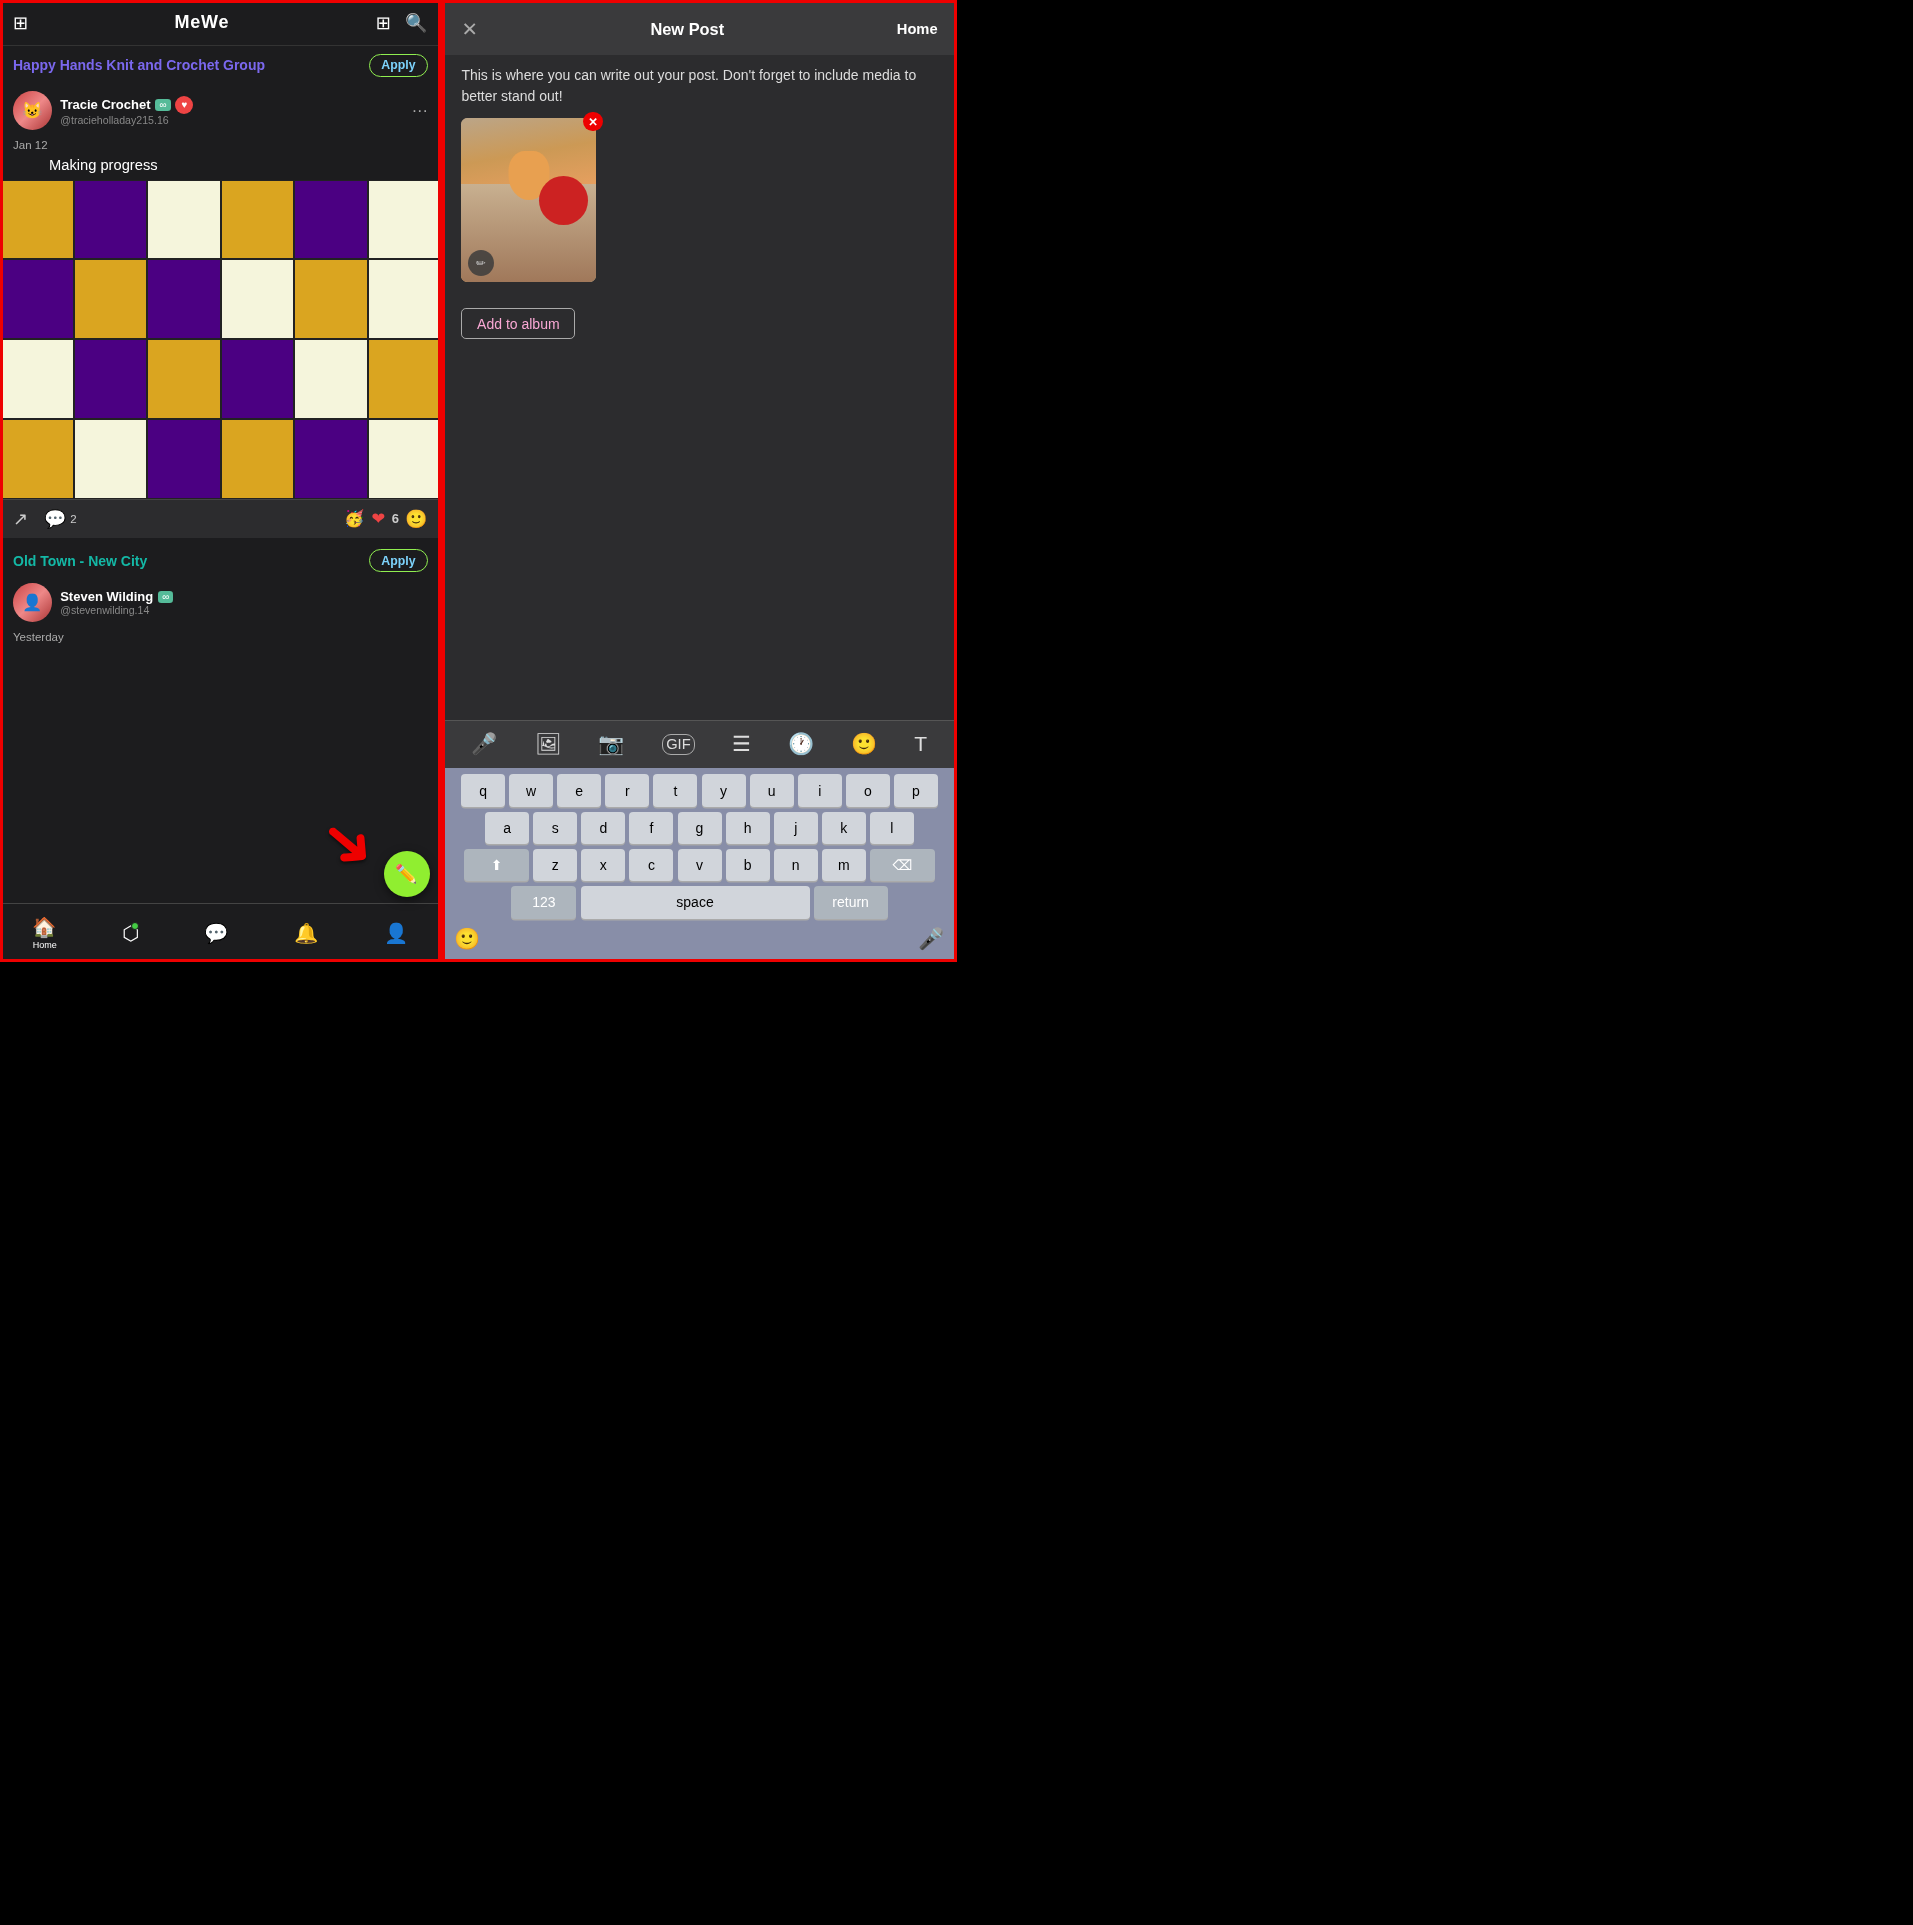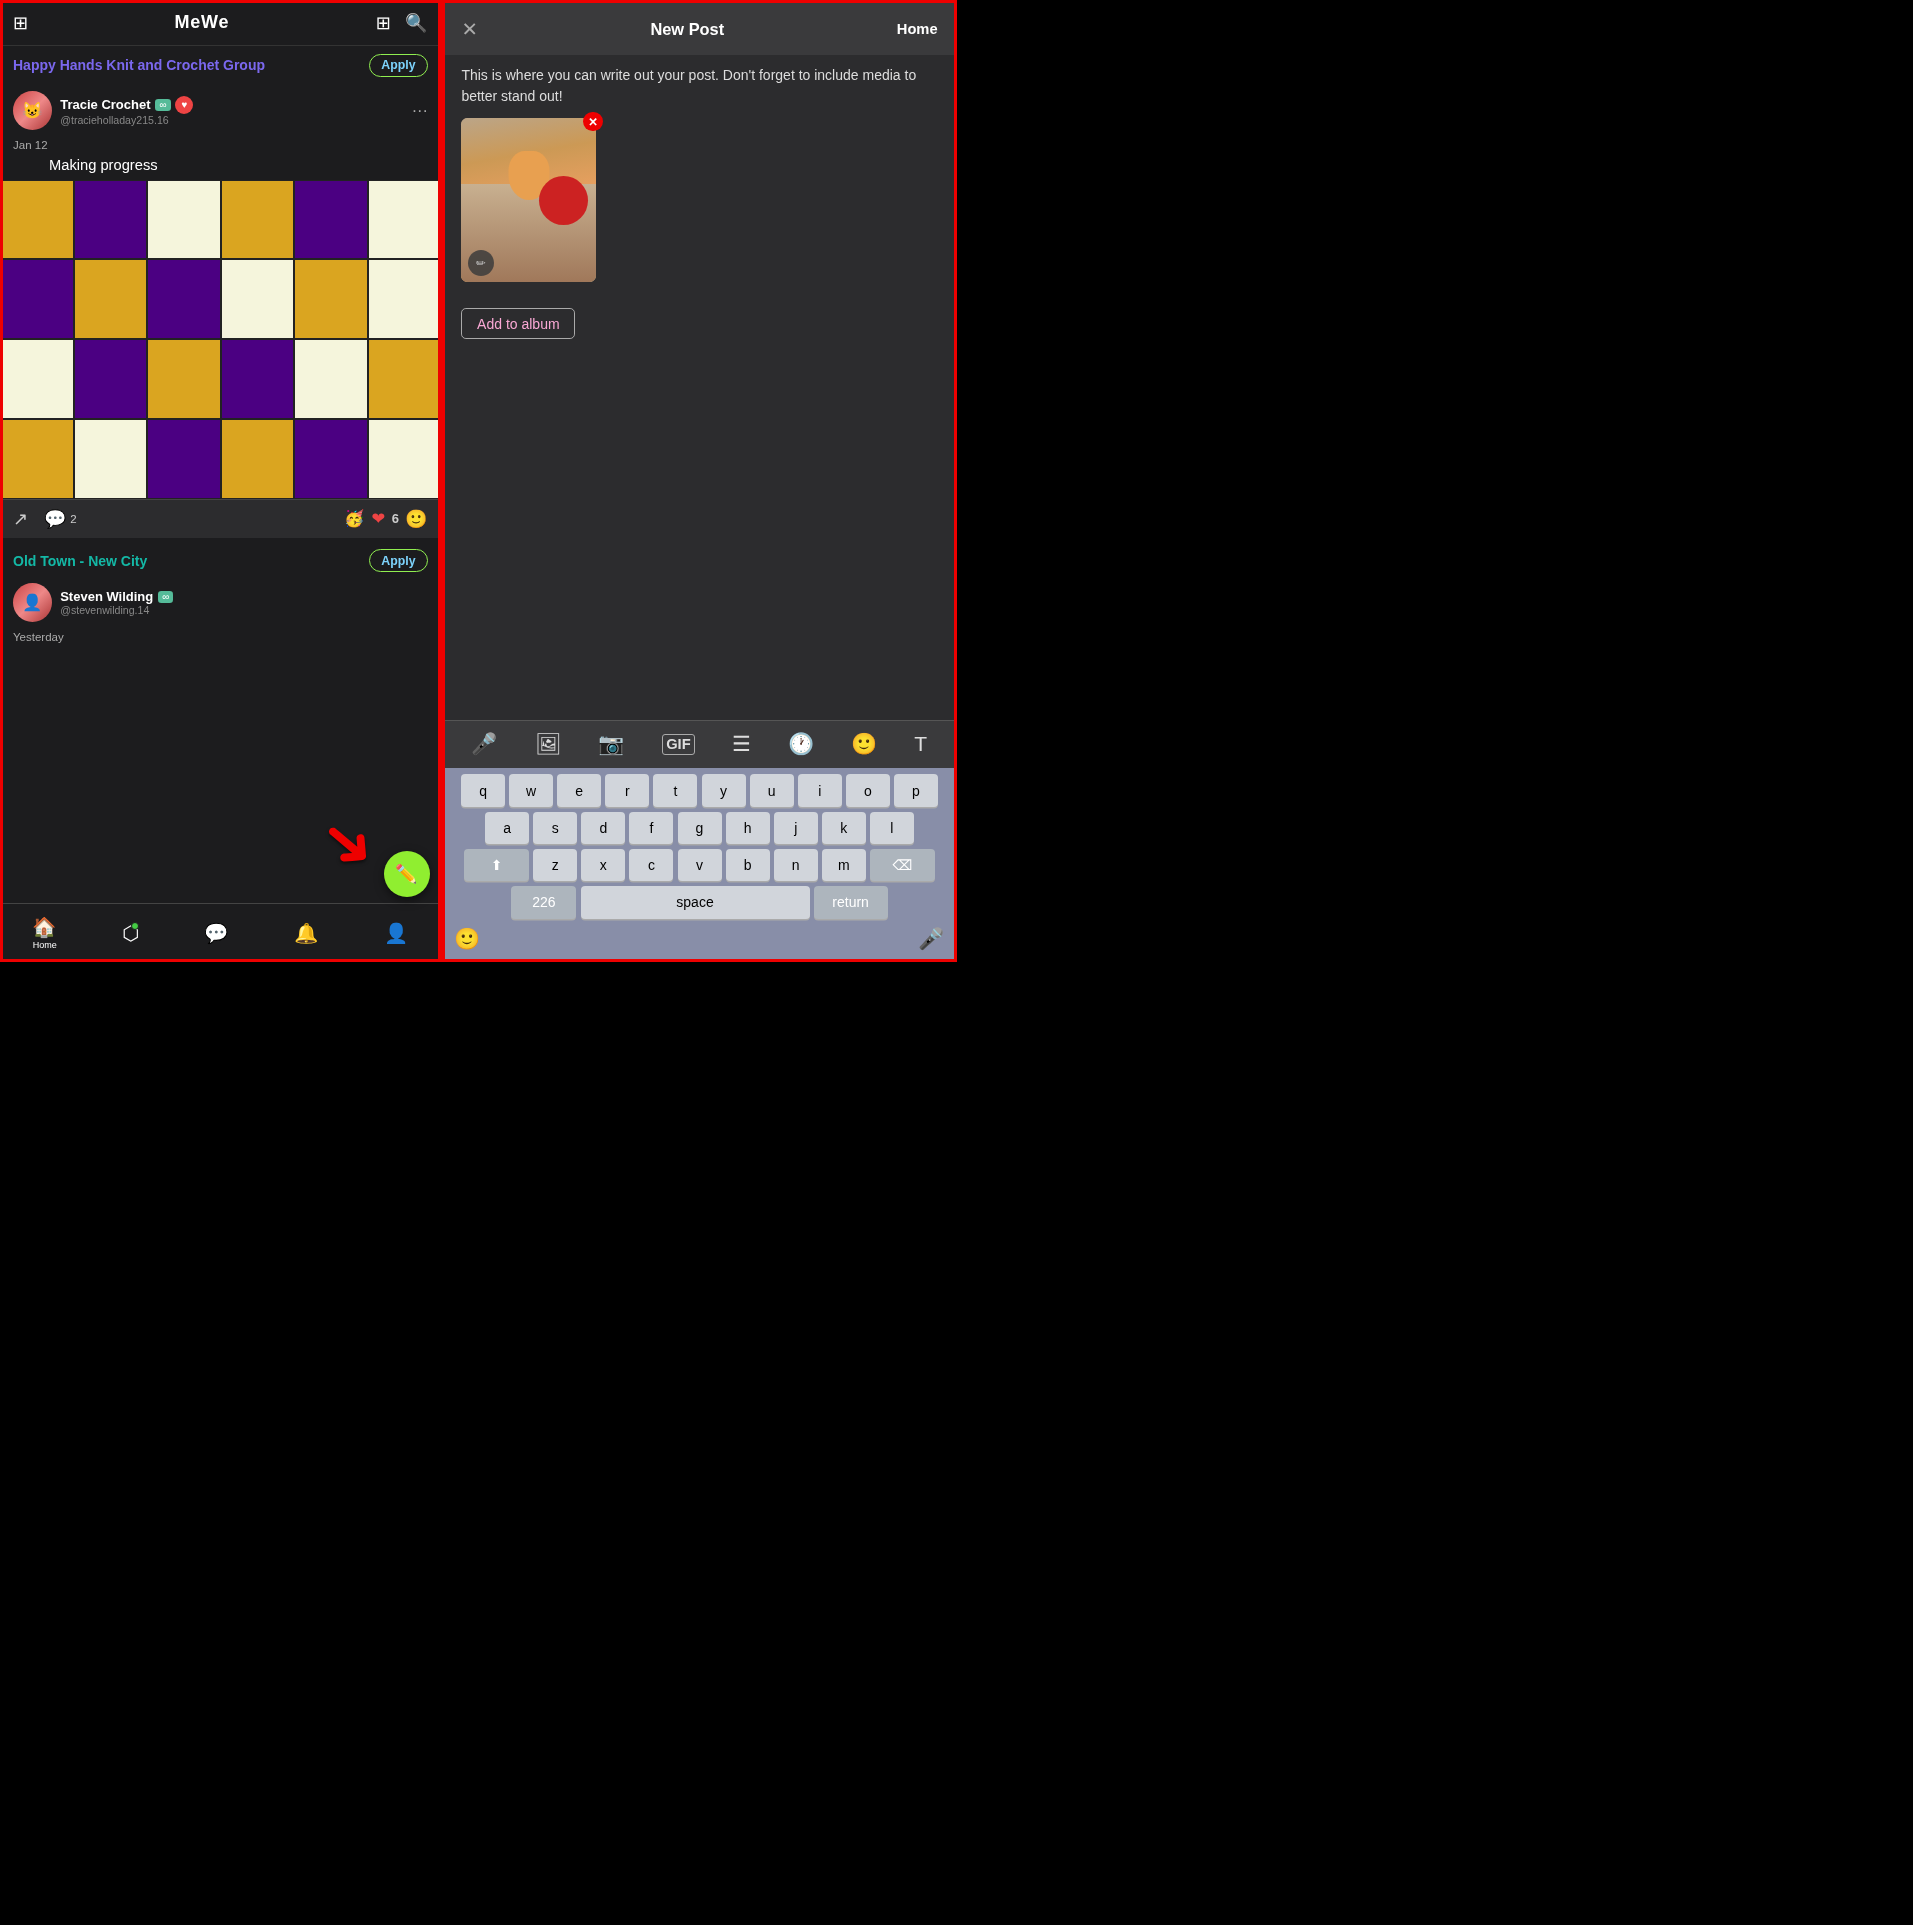--- a/index.html
+++ b/index.html
@@ -674,21 +674,21 @@
     
     <div style="display:block;margin-top:9.8px">
       <button class="add-to-album-btn">Add to album</button>
     </div>
   </div>
 
   <div class="toolbar-row">
     <span class="toolbar-icon">🎤</span>
     <span class="toolbar-icon">🖼</span>
     <span class="toolbar-icon">📷</span>
-    <span class="toolbar-icon" style="font-size:14.7px;font-weight:bold;border:1.6px solid #aaa;border-radius:3px;padding:1.6px 3.3px">GIF</span>
+    <span class="toolbar-icon" style="font-size:14.7px;font-weight:normal;border:1.6px solid #aaa;border-radius:9px;padding:1.6px 3.3px">GIF</span>
     <span class="toolbar-icon">☰</span>
     <span class="toolbar-icon">🕐</span>
     <span class="toolbar-icon">🙂</span>
     <span class="toolbar-T">T</span>
   </div>
 
   <div class="keyboard">
 
     <div class="keyboard-row">
       <div class="key">q</div>
@@ -721,21 +721,21 @@
       <div class="key">x</div>
       <div class="key">c</div>
       <div class="key">v</div>
       <div class="key">b</div>
       <div class="key">n</div>
       <div class="key">m</div>
       <div class="key key-dark key-wide">⌫</div>
     </div>
 
     <div class="keyboard-row">
-      <div class="key key-dark key-wide">226</div>
+      <div class="key key-dark key-wide">123</div>
       <div class="key key-space">space</div>
       <div class="key key-dark key-wide" style="max-width:74px">return</div>
     </div>
 
     <div class="keyboard-bottom">
       <span class="emoji-bottom">🙂</span>
       <span class="mic-bottom">🎤</span>
     </div>
   </div>
 

